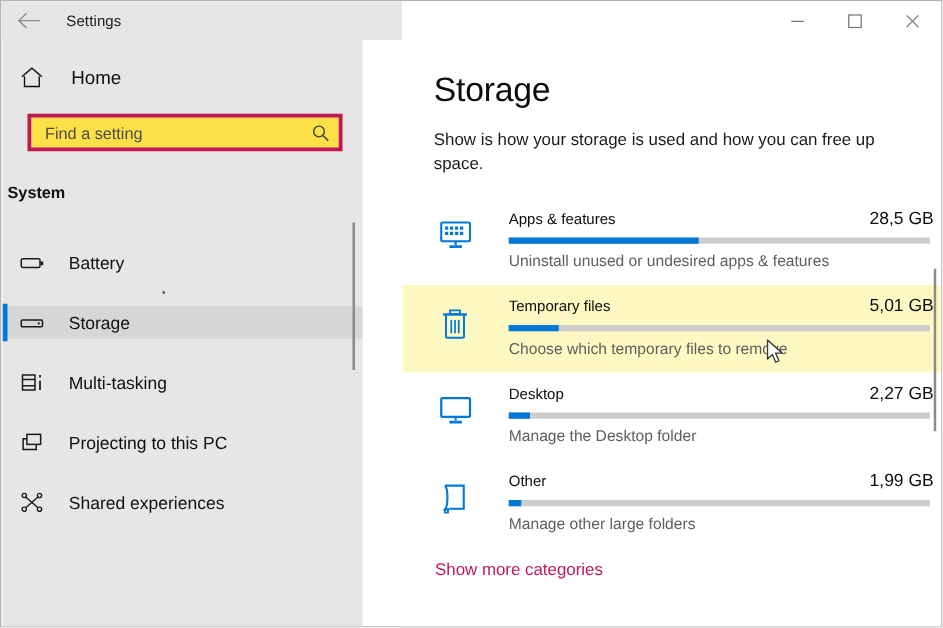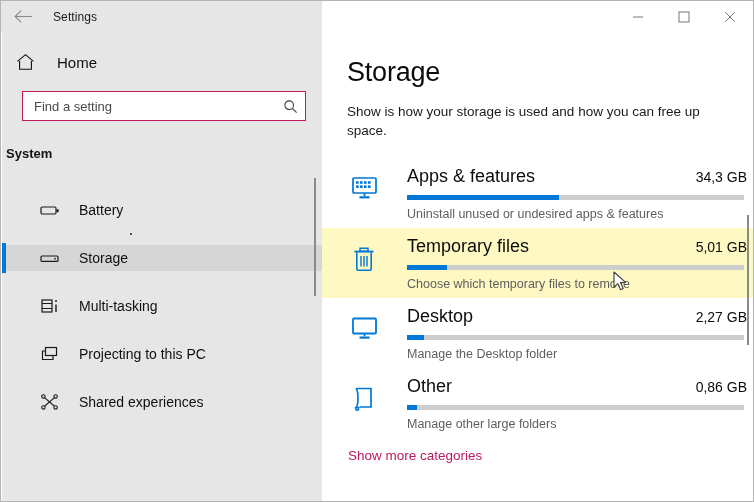--- a/index.html
+++ b/index.html
@@ -44,36 +44,36 @@
   }
   .wbtn {
     width: 46px; height: 30px;
     display: flex; align-items: center; justify-content: center;
     color: #767676;
   }
 
   
   #sidebar {
     position: absolute; top: 31px; left: 1px;
-    width: 320px; height: 470px;
+    width: 288px; height: 470px;
     background: #e6e6e6;
     overflow: hidden;
   }
   #home-row {
     display: flex; align-items: center;
     height: 38px; margin: 11px 0 0 14px;
   }
   #home-row .ico { width: 30px; display: flex; align-items: center; justify-content: flex-start; color: #0f0f0f; }
   #home-label { font-size: 15px; color: #0f0f0f; margin-left: 11px; }
 
   #search-wrap {
     margin: 10px 16px 0 20px;
     height: 30px;
-    border: 1px solid #be185d;
-    background: #ffffff;
+    border: 3px solid #be185d;
+    background: #fde047;
     display: flex; align-items: center;
     position: relative;
   }
   #search-input {
     flex: 1; height: 28px; border: 0; outline: 0;
     background: transparent;
     font-family: "Liberation Sans", sans-serif;
     font-size: 13px; color: #3b3b3b;
     padding-left: 11px;
   }
@@ -87,21 +87,21 @@
   #ghost-dot {
     position: absolute; left: 128px; top: 201px;
     width: 2px; height: 2px; background: #555;
   }
 
   #navlist { margin-top: 36px; position: relative; }
   .nav-item {
     position: relative;
     display: flex; align-items: center;
     height: 26px; margin-bottom: 22px;
-    padding-left: 36px;
+    padding-left: 12px;
   }
   .nav-item.selected { background: #d6d6d6; }
   .nav-item .sel-bar {
     position: absolute; left: 0; top: -2px;
     width: 4px; height: 30px; background: #0078d7;
     display: none;
   }
   .nav-item.selected .sel-bar { display: block; }
   .nav-item .nico {
     width: 24px; display: flex; align-items: center; justify-content: center;
@@ -139,21 +139,21 @@
   }
   .cat-row.hover { background: #fef9c3; }
   .cat-ico {
     position: absolute; left: 27px; top: 18px;
     width: 30px; height: 30px;
     display: flex; align-items: flex-start; justify-content: center;
     color: #0078d7;
   }
   .cat-body { margin-left: 60px; padding-top: 8px; width: 340px; }
   .cat-top { display: flex; justify-content: space-between; align-items: baseline; }
-  .cat-name { font-size: 18px; color: #0c0c0c; }
+  .cat-name { font-size: 12px; color: #0c0c0c; }
   .cat-size { font-size: 14px; color: #0c0c0c; }
   .cat-bar {
     margin-top: 8px;
     height: 5px; width: 337px; background: #cdcdcd;
     position: relative;
   }
   .cat-bar .fill { height: 5px; background: #0078d7; }
   .cat-sub { margin-top: 7px; font-size: 12.5px; color: #5e5e5e; }
 
   #more-link {
@@ -317,21 +317,21 @@
               <rect x="13" y="9.4" width="2.6" height="2.6"></rect>
                 <rect x="17" y="9.4" width="2.6" height="2.6"></rect>
             </g>
             <path d="M13.5 17 V20" stroke="#0078d7" stroke-width="1.8"></path>
             <path d="M8.5 21.3 H18.5" stroke="#0078d7" stroke-width="2.2"></path>
           </svg>
         </span>
         <div class="cat-body">
           <div class="cat-top">
             <span class="cat-name">Apps &amp; features</span>
-            <span class="cat-size">34,3 GB</span>
+            <span class="cat-size">28,5 GB</span>
           </div>
           <div class="cat-bar">
             <div class="fill" style="width: 45%;"></div>
           </div>
           <div class="cat-sub">Uninstall unused or undesired apps &amp; features</div>
         </div>
       </div>
 
       <div class="cat-row hover">
         <span class="cat-ico">
@@ -378,21 +378,21 @@
         <span class="cat-ico">
           <svg width="22" height="27" viewBox="0 0 22 27">
             <path d="M3 2.5 H18 V21 H6.5" stroke="#0078d7" stroke-width="1.7" fill="none"></path>
             <path d="M3 2.5 C5.6 5 5.6 19 3 21.5 H6.5" stroke="#0078d7" stroke-width="1.7" fill="none"></path>
             <path d="M3 21.5 V24 H5.4 V21.5" stroke="#0078d7" stroke-width="1.4" fill="none"></path>
           </svg>
         </span>
         <div class="cat-body">
           <div class="cat-top">
             <span class="cat-name">Other</span>
-            <span class="cat-size">0,86 GB</span>
+            <span class="cat-size">1,99 GB</span>
           </div>
           <div class="cat-bar">
             <div class="fill" style="width: 3%;"></div>
           </div>
           <div class="cat-sub">Manage other large folders</div>
         </div>
       </div>
 
     </div>
 

